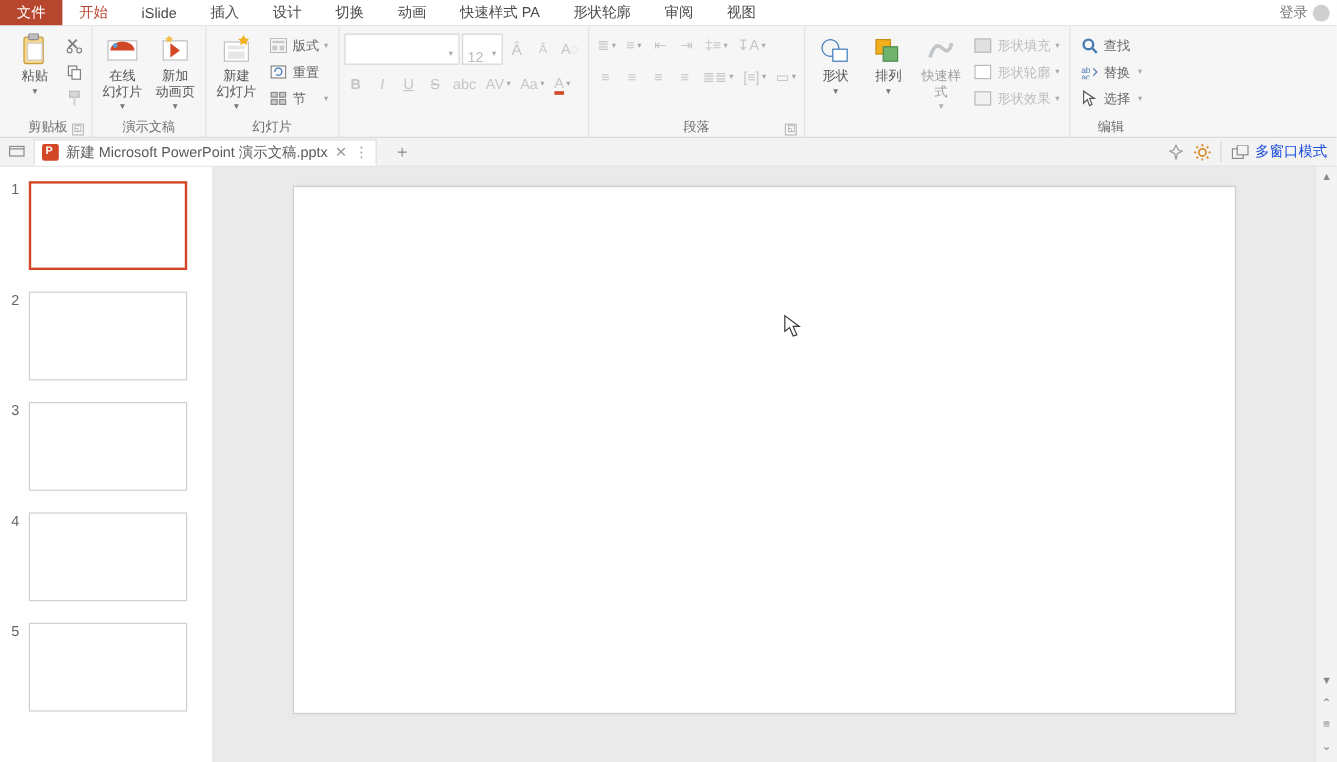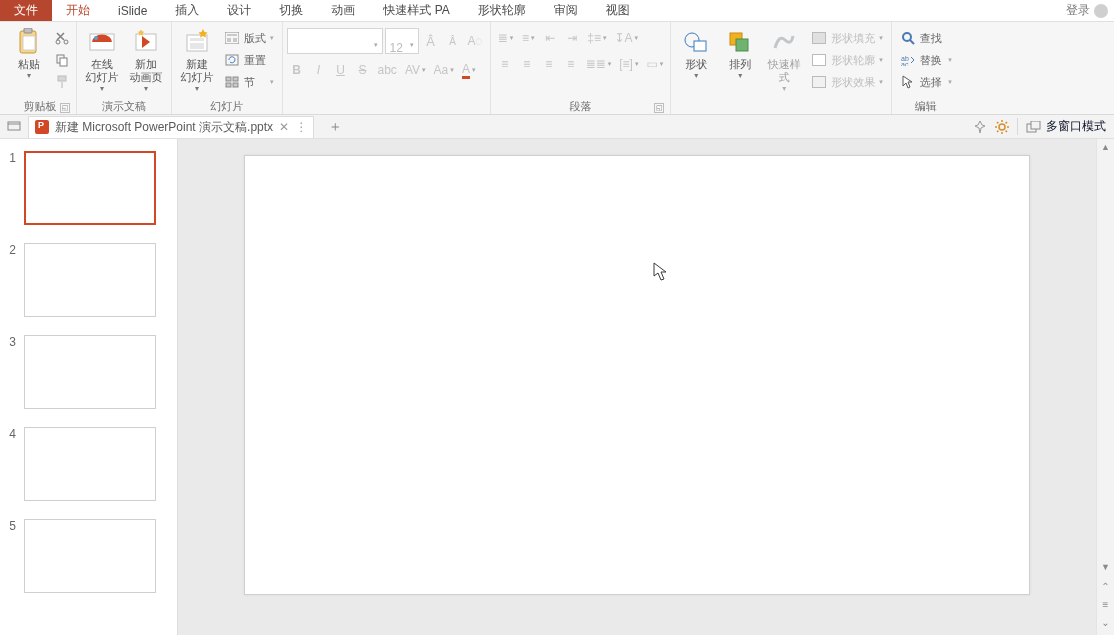--- a/index.html
+++ b/index.html
@@ -46,21 +46,21 @@
 .swatch { width: 14px; height: 12px; background: #e0e0e0; border: 1px solid #bbb; }
 
 
 .docbar { height: 24px; display: flex; align-items: center; background: #f3f3f3; border-bottom: 1px solid #e0e0e0; padding-left: 6px; gap: 6px; }
 .docbar .winbtn { width: 16px; height: 16px; display: flex; align-items: center; justify-content: center; color: #8a8a8a; cursor: pointer; }
 .doctab { display: flex; align-items: center; height: 22px; background: #fff; border: 1px solid #dcdcdc; border-bottom: none; padding: 0 6px; gap: 6px; font-size: 12px; color: #5a5a5a; }
 .doctab .appicon { width: 14px; height: 14px; background: #d24726; border-radius: 2px; position: relative; }
 .doctab .appicon::after { content: "P"; position: absolute; color: #fff; font-size: 9px; font-weight: bold; left: 3px; top: 0; }
 .doctab .close { color: #9a9a9a; cursor: pointer; }
 .doctab-add { margin-left: 8px; color: #8a8a8a; cursor: pointer; font-size: 14px; }
-.docbar .right { margin-left: auto; display: flex; align-items: center; gap: 8px; padding-right: 8px; color: #0f172a; }
+.docbar .right { margin-left: auto; display: flex; align-items: center; gap: 8px; padding-right: 8px; color: #1d4ed8; }
 .docbar .gear { color: #d98f2e; }
 .multiwin { display: flex; align-items: center; gap: 4px; border-left: 1px solid #d8d8d8; padding-left: 8px; }
 
 
 .workspace { display: flex; height: calc(635px - 22px - 93px - 24px); background: #eaeaea; }
 .thumbs { width: 178px; background: #fff; border-right: 1px solid #dedede; padding: 12px 10px 0 6px; overflow: hidden; }
 .thumbrow { display: flex; gap: 8px; margin-bottom: 18px; }
 .thumbrow .num { width: 10px; font-size: 12px; color: #666; text-align: right; padding-top: 0; }
 .thumb { width: 132px; height: 74px; background: #fff; border: 1px solid #cfcfcf; }
 .thumb.sel { border: 2px solid #d24726; }

